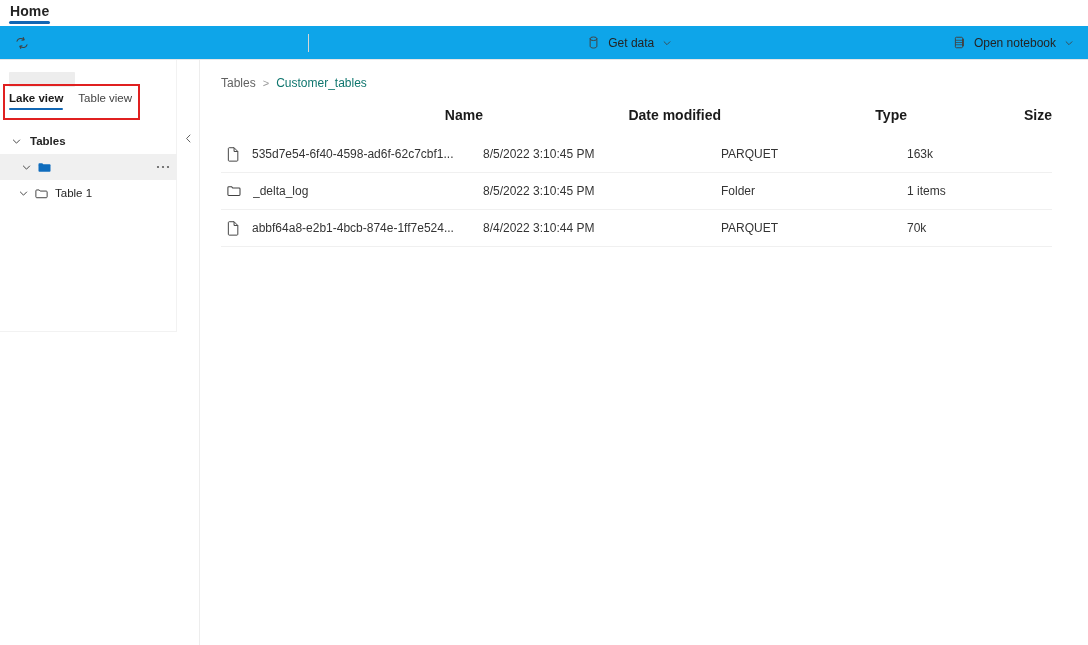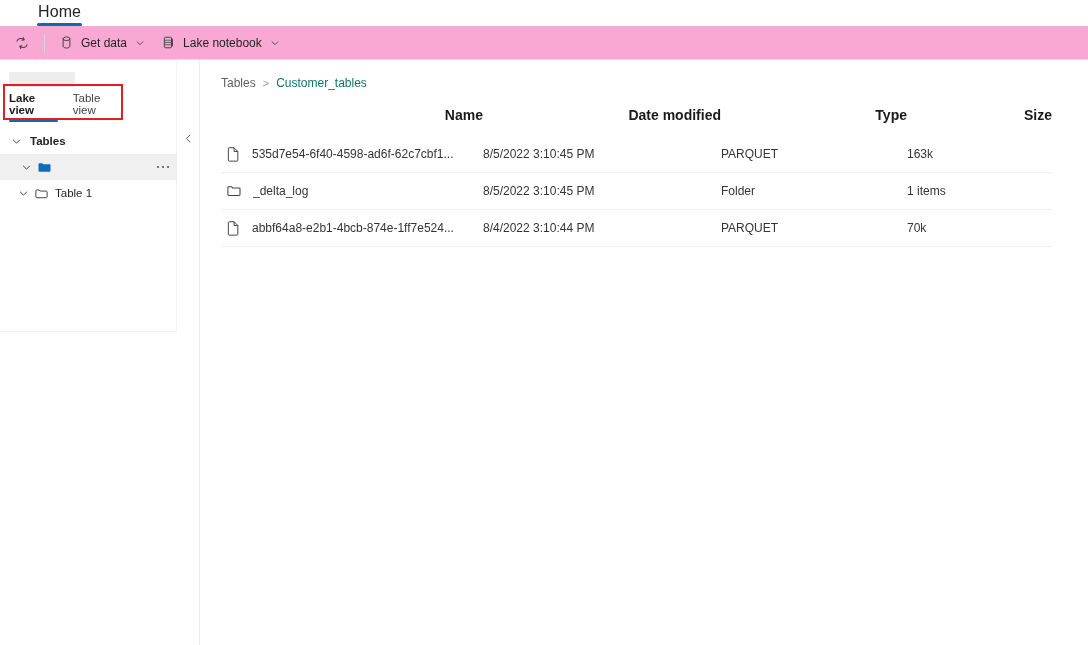--- a/index.html
+++ b/index.html
@@ -14,45 +14,45 @@
 
   
   .ribbon-tabs {
     height: 26px;
     display: flex;
     align-items: flex-start;
     padding-left: 7px;
     background: #ffffff;
   }
   .ribbon-tab {
-    font-size: 16px;
-    font-weight: normal;
+    font-size: 14px;
+    font-weight: bold;
     color: #242424;
     padding: 3px 3px 0 3px;
     position: relative;
     cursor: default;
     letter-spacing: .1px;
-    margin-left: 28px;
   }
   .ribbon-tab .tab-underline {
     position: absolute;
     left: 2px; right: 2px; bottom: -5px;
     height: 3px;
     background: #1267b4;
     border-radius: 2px;
   }
 
   
   .command-bar {
     height: 34px;
     display: flex;
     align-items: center;
     padding: 0 6px;
     border-bottom: 1px solid #e6e6e6;
-    background: #f9a8d4;
+    background: #0ea5e9;
+    justify-content: space-between;
   }
   .cmd-btn {
     display: flex;
     align-items: center;
     gap: 7px;
     height: 26px;
     padding: 0 8px;
     border-radius: 4px;
     font-size: 12px;
     color: #242424;
@@ -113,21 +113,21 @@
     width: 16px; height: 16px;
     display: flex; align-items: center; justify-content: center;
     cursor: default;
     z-index: 3;
   }
 
   
   .view-tabs-wrap {
     position: absolute;
     left: 3px; top: 24px;
-    width: 120px;
+    width: 137px;
     height: 36px;
     border: 2px solid #e02020;
     z-index: 4;
   }
   .view-tabs {
     display: flex;
     align-items: flex-start;
     gap: 15px;
     padding: 6px 0 0 4px;
   }
@@ -268,21 +268,21 @@
   </div>
 
   <div class="cmd-btn">
     <span class="icon">
       <svg width="15" height="15" viewBox="0 0 16 16" fill="none">
         <rect x="3.6" y="2.4" width="7.6" height="11.2" rx="1.1" stroke="#424242" stroke-width="1.05"></rect>
         <path d="M12.2 4.3v7.4" stroke="#424242" stroke-width="1.05" stroke-linecap="round"></path>
         <path d="M3.6 5.6h7.6M3.6 8h7.6M3.6 10.4h7.6" stroke="#424242" stroke-width=".8"></path>
       </svg>
     </span>
-    <span>Lake notebook</span>
+    <span>Open notebook</span>
     <span class="icon chev-sm">
       <svg width="10" height="10" viewBox="0 0 12 12" fill="none">
         <path d="M2.5 4.5L6 8l3.5-3.5" stroke="#424242" stroke-width="1.05" stroke-linecap="round" stroke-linejoin="round"></path>
       </svg>
     </span>
   </div>
 </div>
 
 <div class="body-split">
 

